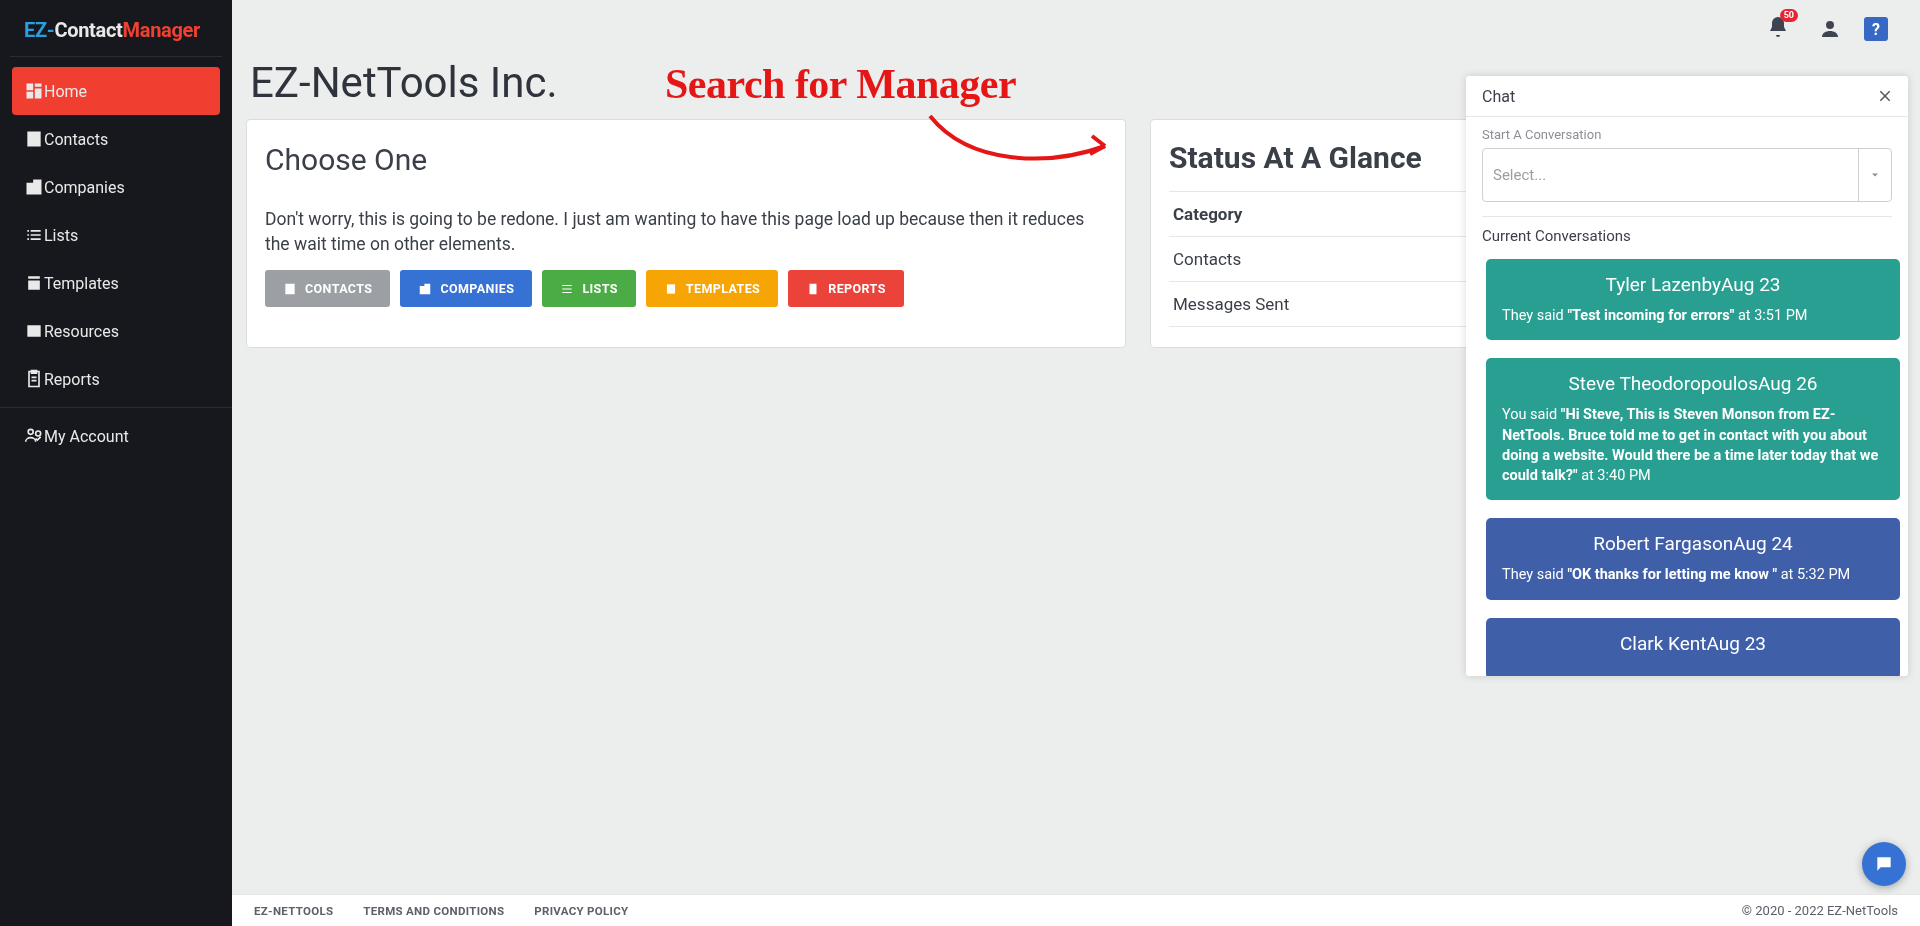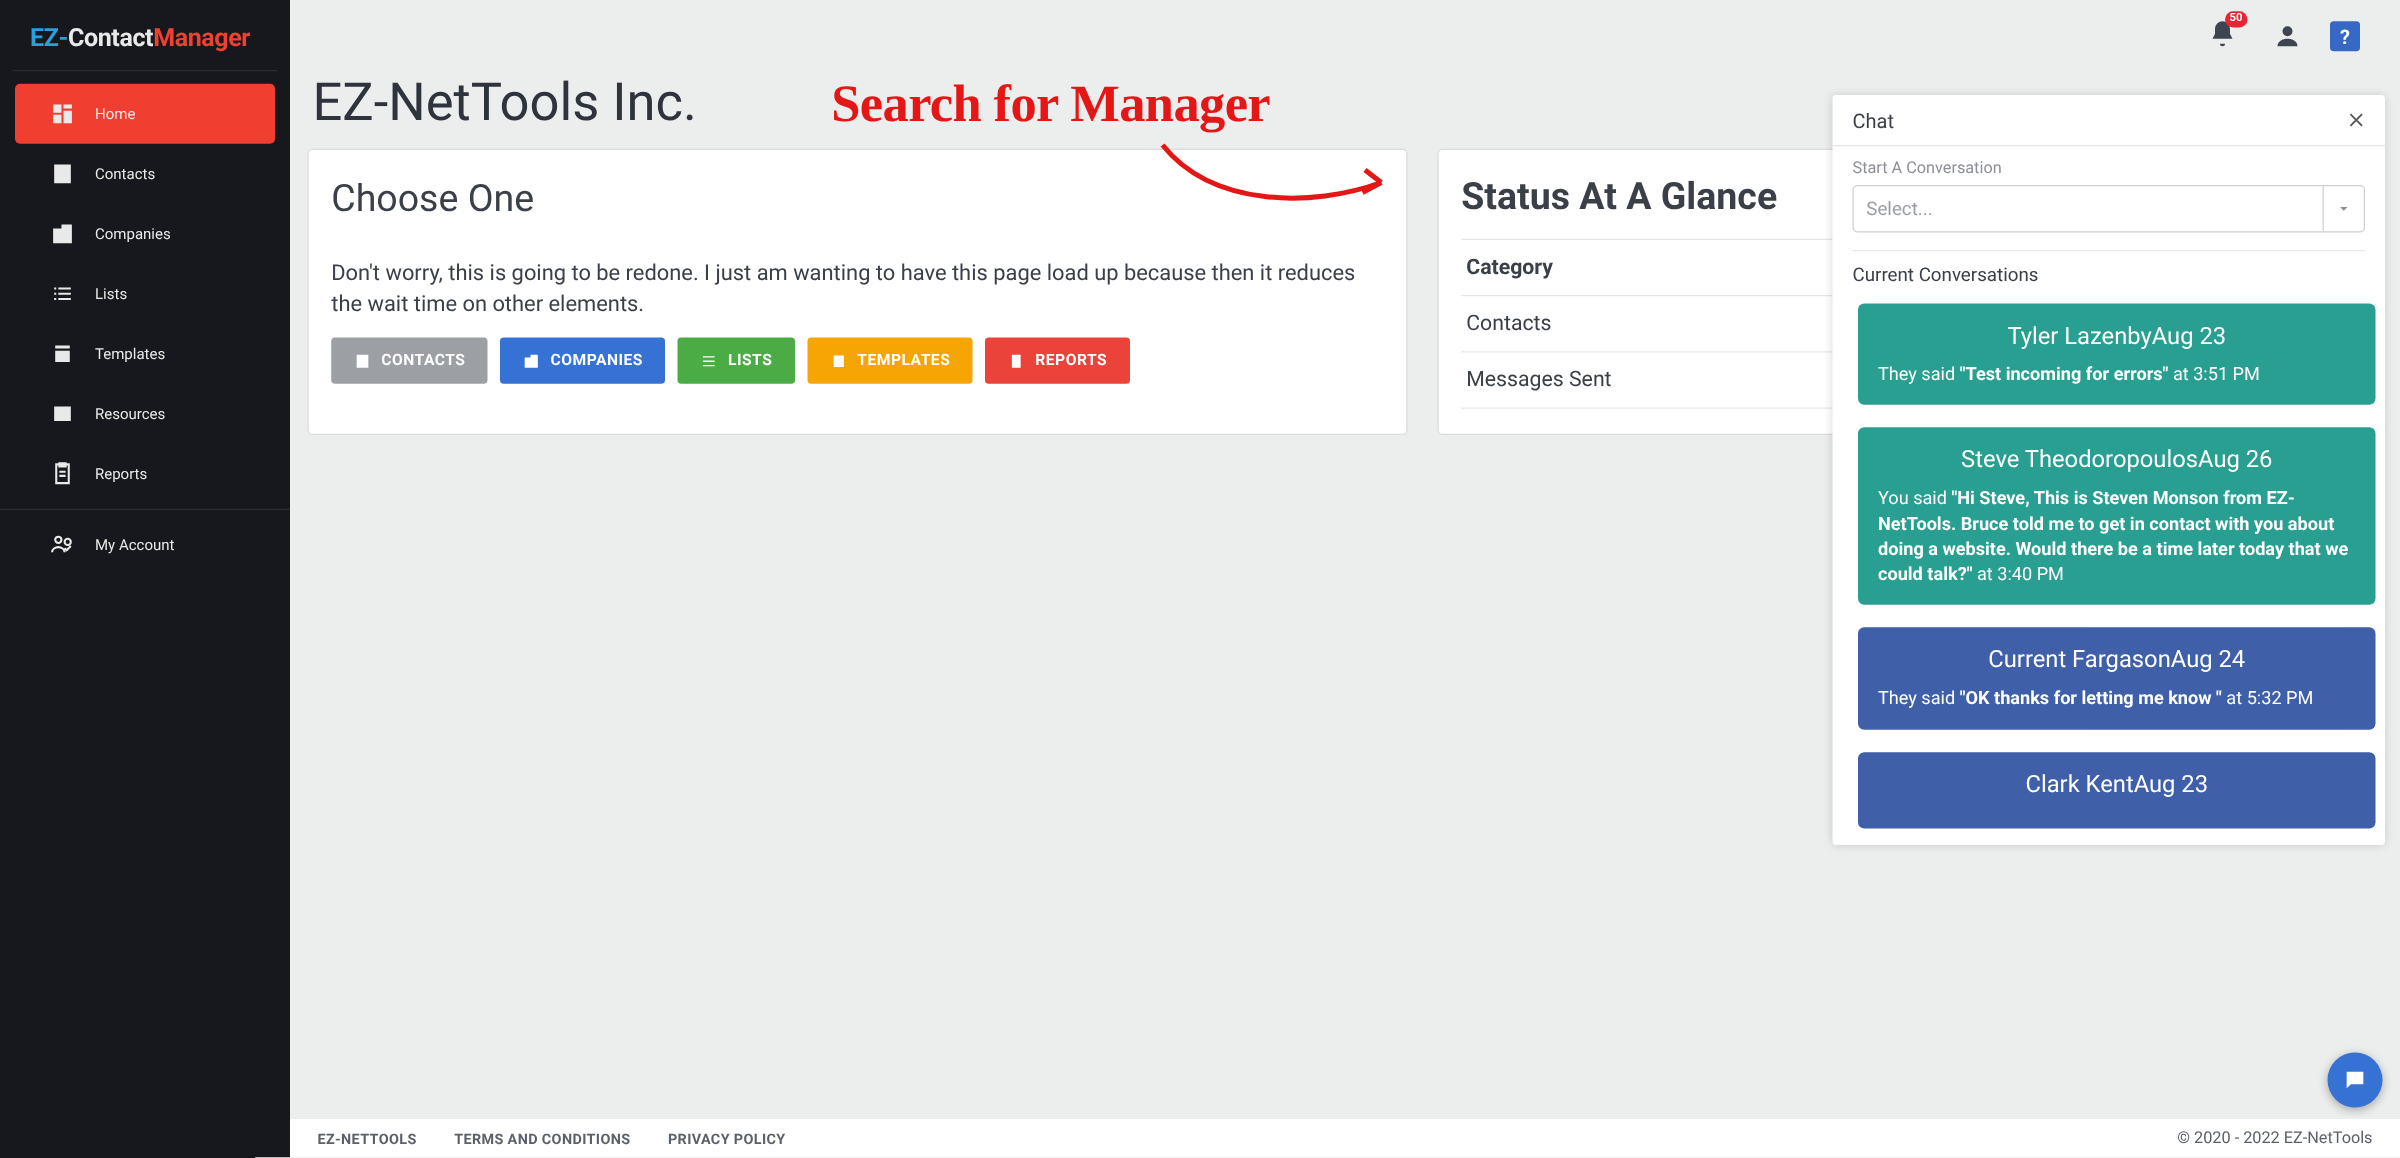--- a/index.html
+++ b/index.html
@@ -6,21 +6,21 @@
 body { width: 1920px; height: 926px; overflow: hidden; background: #eceded; position: relative; }
 
 .sidebar { position: absolute; left: 0; top: 0; width: 232px; height: 100%; background: #17181d; display: flex; flex-direction: column; }
 .brand { padding: 18px 14px 14px 14px; border-bottom: 1px solid #2b2c31; margin: 0 10px; }
 .brand-text { font-size: 20px; font-weight: 700; letter-spacing: -.3px; }
 .brand-ez { color: #27a0e0; }
 .brand-contact { color: #e9e9e9; }
 .brand-manager { color: #ef4131; text-align: center; }
 
 .nav { padding: 10px 12px 0 12px; }
-.nav-item { display: flex; align-items: center; gap: 16px; padding: 14px 28px; border-radius: 4px; color: #e9e9e9; font-size: 12px; cursor: pointer; }
+.nav-item { display: flex; align-items: center; gap: 0; padding: 14px 12px; border-radius: 4px; color: #e9e9e9; font-size: 16px; cursor: pointer; }
 .nav-item.active { background: #f03f30; }
 .nav-sep { border-top: 1px solid #2b2c31; margin: 4px -12px; }
 .nav-icon { width: 20px; height: 20px; fill: #e9e9e9; flex: none; }
 
 .topbar { position: absolute; left: 232px; right: 0; top: 0; height: 58px; display: flex; align-items: center; justify-content: flex-end; padding: 0 32px; }
 .top-icon { width: 24px; height: 24px; fill: #3e4450; margin-left: 28px; position: relative; cursor: pointer; }
 .help-btn { width: 24px; height: 24px; background: #3768c5; color: #fff; border-radius: 3px; display: flex; align-items: center; justify-content: center; font-weight: 700; margin-left: 22px; cursor:pointer; font-size:16px; }
 .badge { position: absolute; top: -6px; right: -8px; background: #e72431; color: #fff; font-size: 9px; font-weight: 700; padding: 1px 4px; border-radius: 10px; line-height: 1.2; }
 .bell-wrap { position: relative; margin-left: 28px; }
 
@@ -52,21 +52,21 @@
 .annot-title { position: absolute; left: 665px; top: 60px; color: #e41716; font-size: 42px; font-weight: 600; font-family: Georgia, 'Times New Roman', serif; letter-spacing: -.5px; }
 .annot-arrow { position: absolute; left: 920px; top: 106px; }
 
 
 .chat { position: absolute; top: 76px; right: 12px; width: 442px; height: 600px; background: #fff; border-radius: 3px; box-shadow: 0 0 8px rgba(0,0,0,.15); display: flex; flex-direction: column; overflow:hidden;}
 .chat-head { display: flex; justify-content: space-between; align-items: center; padding: 10px 16px; border-bottom: 1px solid #e6e6e6; }
 .chat-title { font-size: 16px; color: #3a3f48; }
 .chat-close { font-size: 20px; color: #555; cursor: pointer; line-height:1;}
 .chat-section { padding: 10px 16px 0 16px; }
 .chat-label { font-size: 13px; color: #8c8f95; margin-bottom: 6px; }
-.sel { border: 1px solid #cfcfcf; border-radius: 4px; height: 38px; display: flex; align-items: center; justify-content: space-between; padding: 0 10px; color: #9b9ea3; font-size: 15px; }
+.sel { border: 1px solid #cfcfcf; border-radius: 4px; height: 54px; display: flex; align-items: center; justify-content: space-between; padding: 0 10px; color: #9b9ea3; font-size: 15px; }
 .sel-arrow { border-left:1px solid #cfcfcf; padding-left:10px; height:100%; display:flex; align-items:center;}
 .sel-arrow svg{width:12px;height:12px;fill:#8c8f95;}
 .chat-hr { border-top:1px solid #e6e6e6; margin: 14px 16px 10px 16px; }
 .conv-label { font-size: 15px; color: #3a3f48; padding: 0 16px 8px 16px; }
 .conv-scroll { flex:1; overflow-y: scroll; padding: 6px 8px 0 20px; }
 .conv { border-radius: 5px; padding: 14px 16px; margin-bottom: 18px; color:#fff; }
 .conv-teal { background:#289f91; }
 .conv-blue { background:#3f5fa8; }
 .conv-top { display:flex; justify-content:center; font-size:19px; margin-bottom:10px;}
 .conv-body { font-size:14.5px; line-height:1.4;}
@@ -247,21 +247,21 @@
     </div>
     <div class="conv conv-teal">
       <div class="conv-top">
           <span>Steve Theodoropoulos</span>
           <span>Aug 26</span>
         </div>
       <div class="conv-body"><span>You said </span><b>"Hi Steve, This is Steven Monson from EZ-NetTools. Bruce told me to get in contact with you about doing a website. Would there be a time later today that we could talk?"</b><span> at 3:40 PM</span></div>
     </div>
     <div class="conv conv-blue">
       <div class="conv-top">
-          <span>Current Fargason</span>
+          <span>Robert Fargason</span>
           <span>Aug 24</span>
         </div>
       <div class="conv-body"><span>They said </span><b>"OK thanks for letting me know "</b><span> at 5:32 PM</span></div>
     </div>
     <div class="conv conv-blue">
       <div class="conv-top">
           <span>Clark Kent</span>
           <span>Aug 23</span>
         </div>
     </div>

